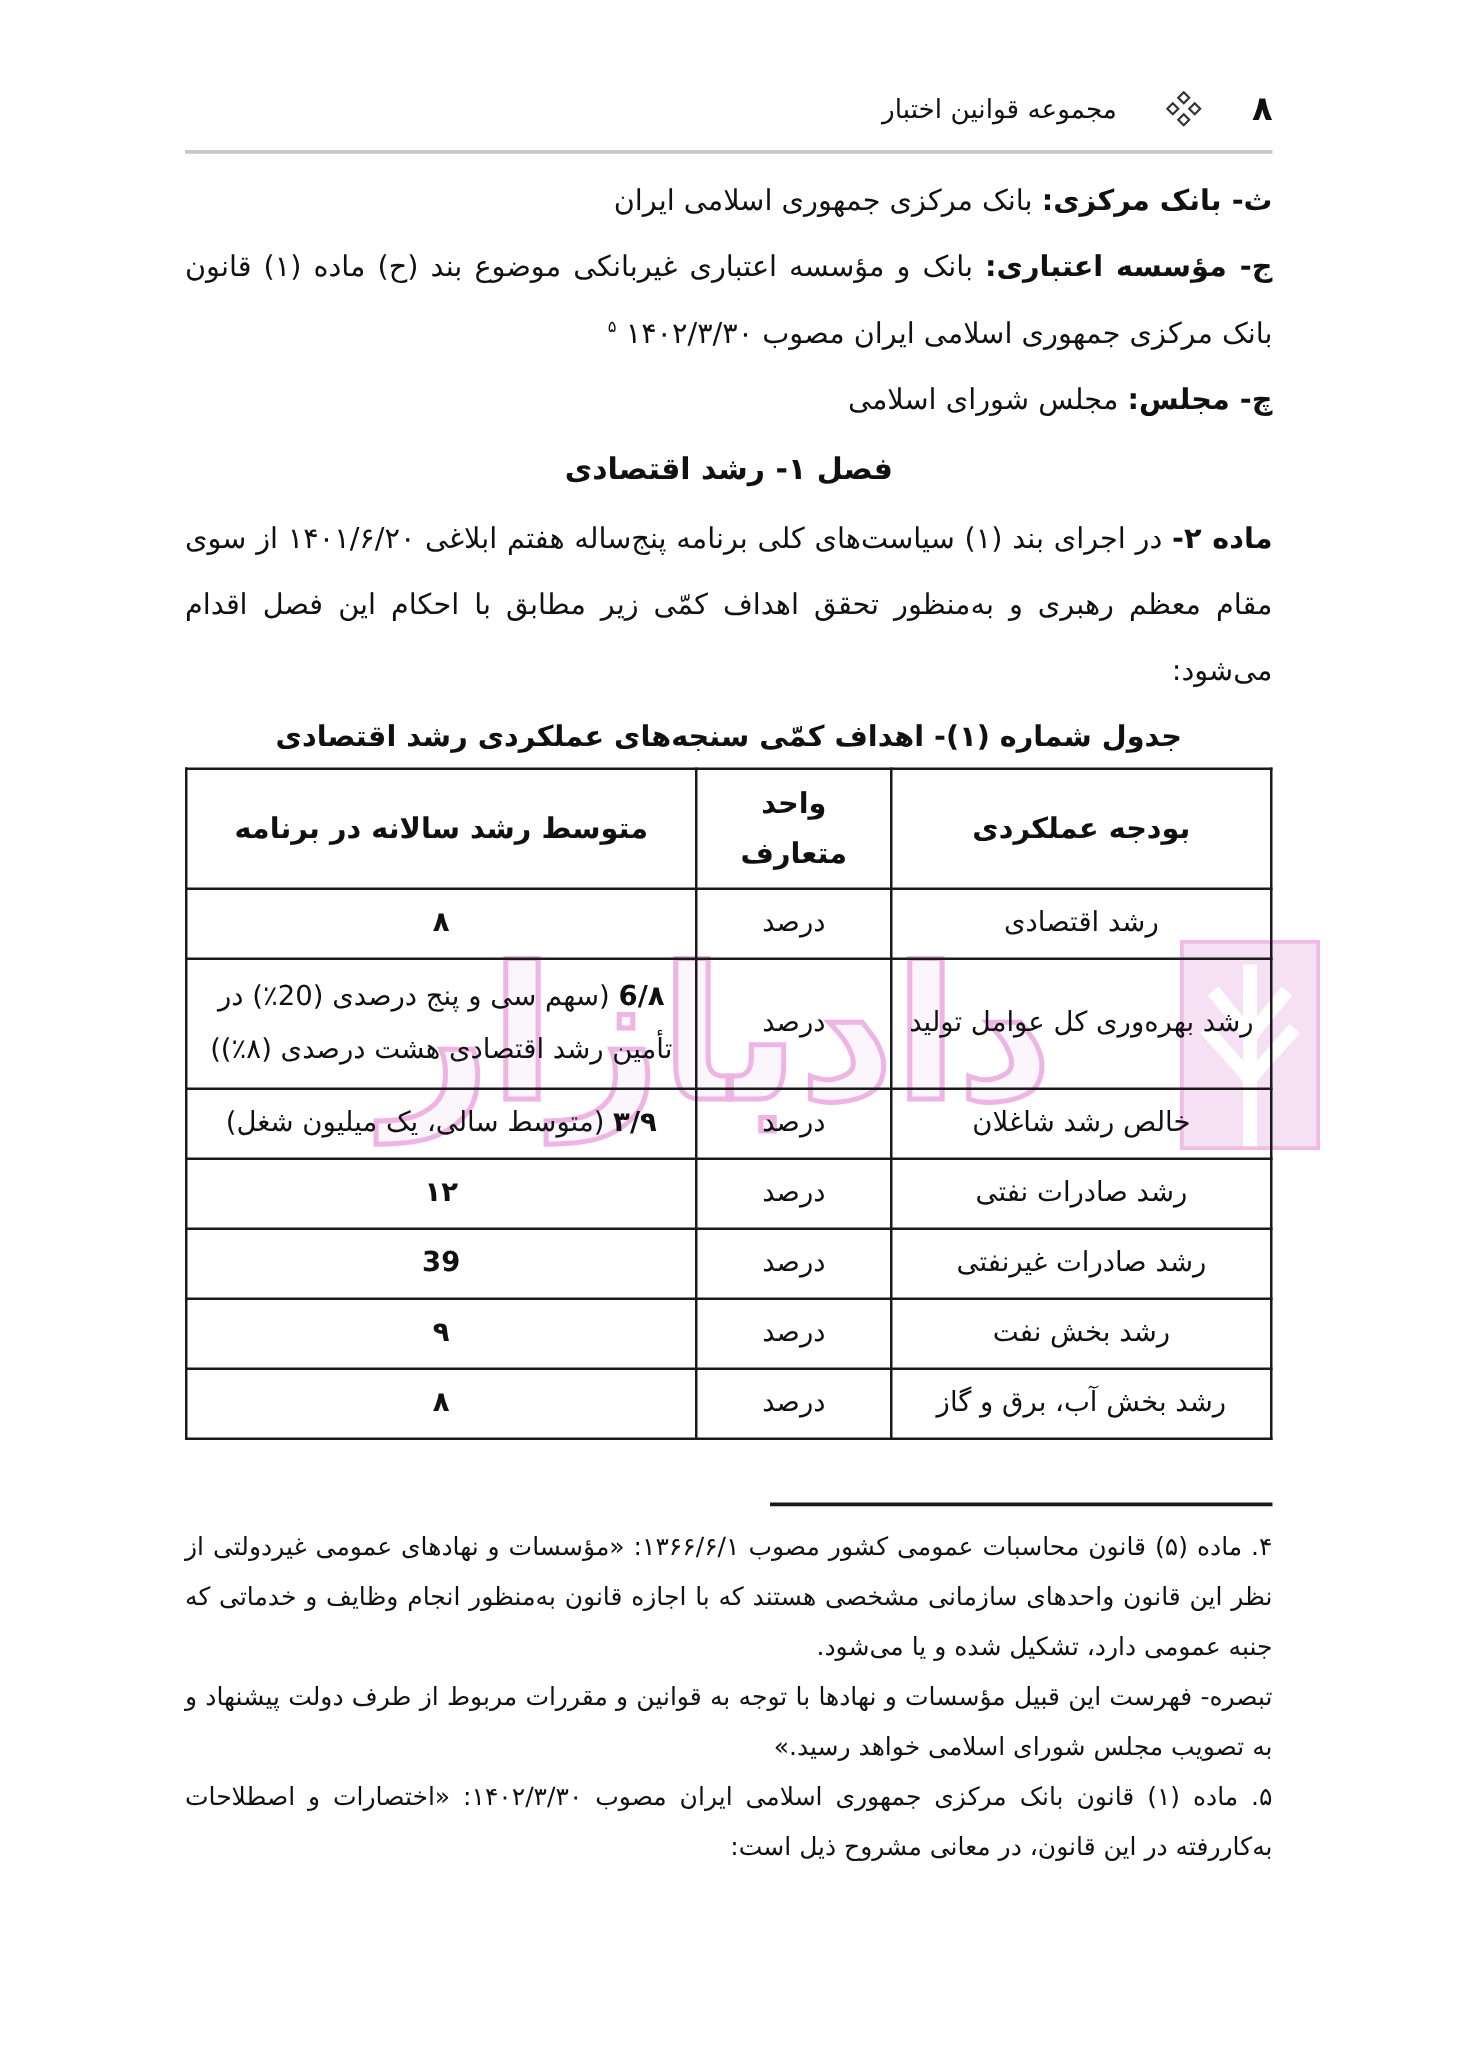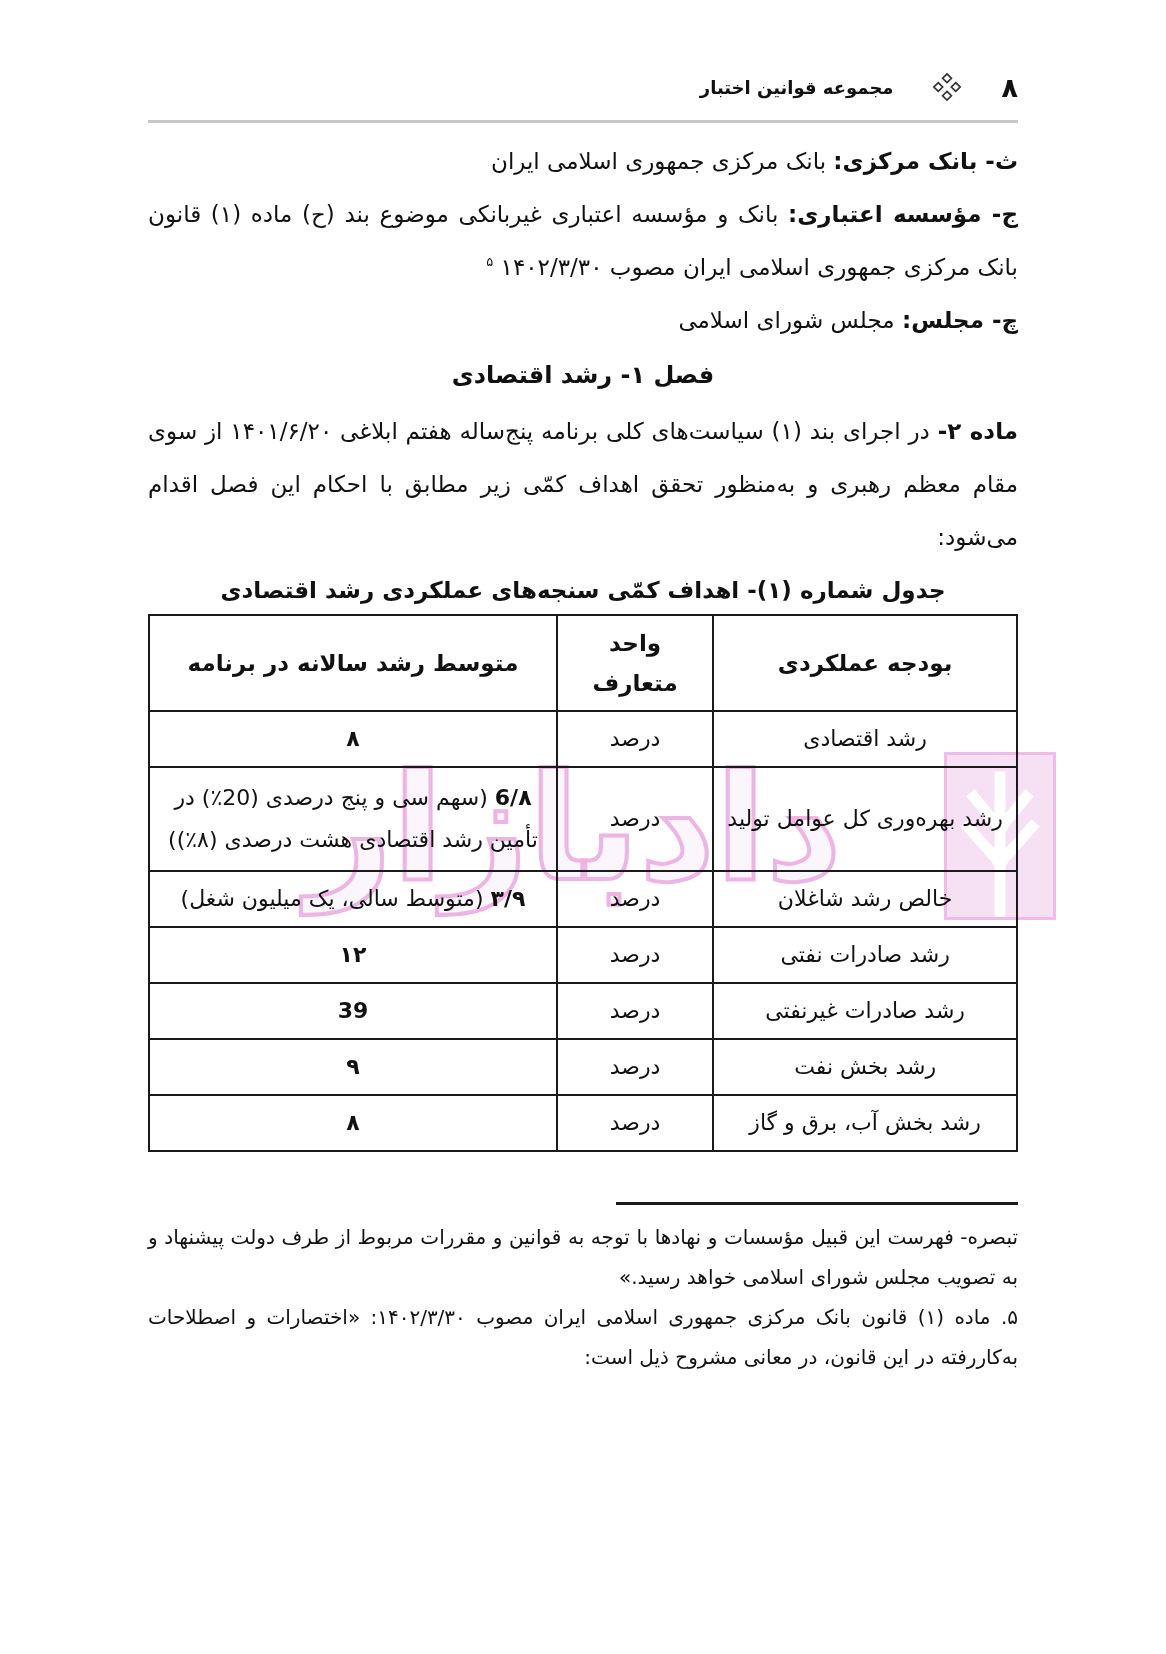--- a/index.html
+++ b/index.html
@@ -11,21 +11,21 @@
     position: relative;
     overflow: hidden;
     direction: rtl;
   }
   .page { position: relative; width: 1166px; height: 1654px; padding: 68px 148px 0 148px; z-index: 1; }
 
   
   .page-header { display: flex; align-items: center; gap: 26px; height: 38px; }
   .page-number { font-size: 27px; font-weight: bold; }
   .ornament { width: 30px; height: 30px; margin-right: 14px; flex: 0 0 auto; }
-  .running-title { font-size: 18px; font-weight: bold; margin-right: 12px; }
+  .running-title { font-size: 21px; font-weight: normal; margin-right: 12px; }
   .header-rule { height: 3px; background: #c8c8c8; margin-top: 14px; }
 
   
   .body-text { font-size: 23px; line-height: 53px; text-align: justify; margin-top: 12px; }
   .para { margin: 0; }
   .lead { font-weight: bold; }
   sup.fn-ref { font-size: 13px; vertical-align: super; line-height: 0; }
 
   .chapter-title { text-align: center; font-size: 24px; font-weight: bold; line-height: 40px; margin-top: 8px; }
   .article { margin-top: 10px; }
@@ -178,18 +178,19 @@
           <td>رشد بخش آب، برق و گاز</td>
           <td>درصد</td>
           <td><span class="val-num">۸</span><span></span></td>
         </tr>
       </tbody>
     </table>
   </div>
 
   <div class="footnote-rule"></div>
   <div class="footnotes">
+    <p>۴. ماده (۵) قانون محاسبات عمومی کشور مصوب ۱۳۶۶/۶/۱: «مؤسسات و نهادهای عمومی غیردولتی از نظر این قانون واحدهای سازمانی مشخصی هستند که با اجازه قانون به‌منظور انجام وظایف و خدماتی که جنبه عمومی دارد، تشکیل شده و یا می‌شود.</p>
     <p>تبصره- فهرست این قبیل مؤسسات و نهادها با توجه به قوانین و مقررات مربوط از طرف دولت پیشنهاد و به تصویب مجلس شورای اسلامی خواهد رسید.»</p>
     <p>۵. ماده (۱) قانون بانک مرکزی جمهوری اسلامی ایران مصوب ۱۴۰۲/۳/۳۰: «اختصارات و اصطلاحات به‌کاررفته در این قانون، در معانی مشروح ذیل است:</p>
 
   </div>
 
 </div>
 
 </body></html>

